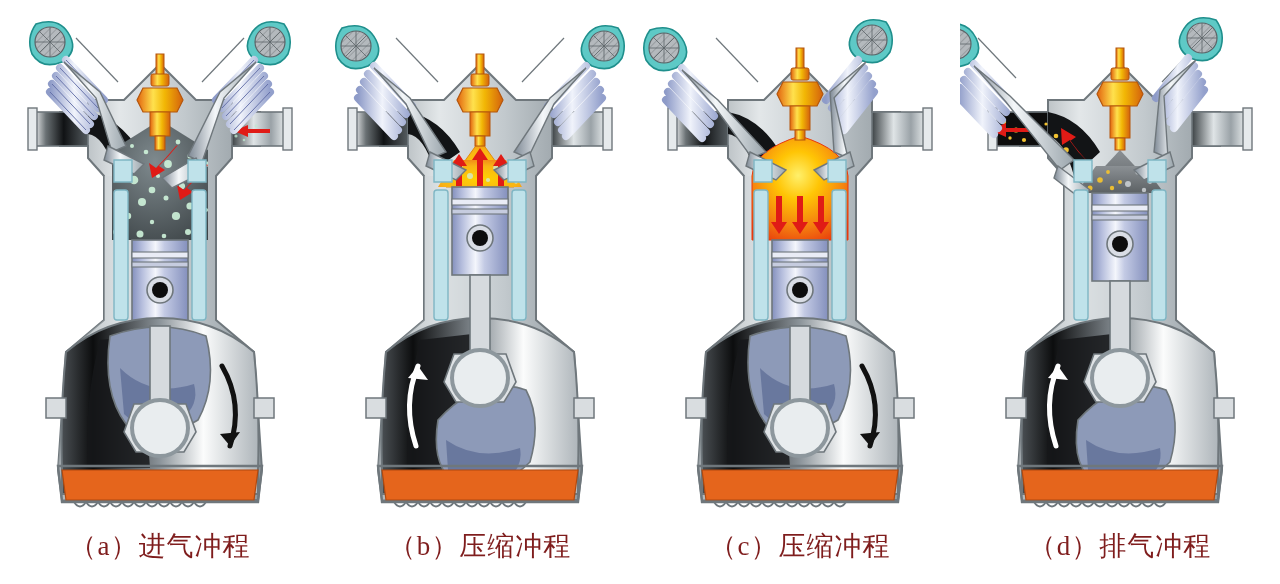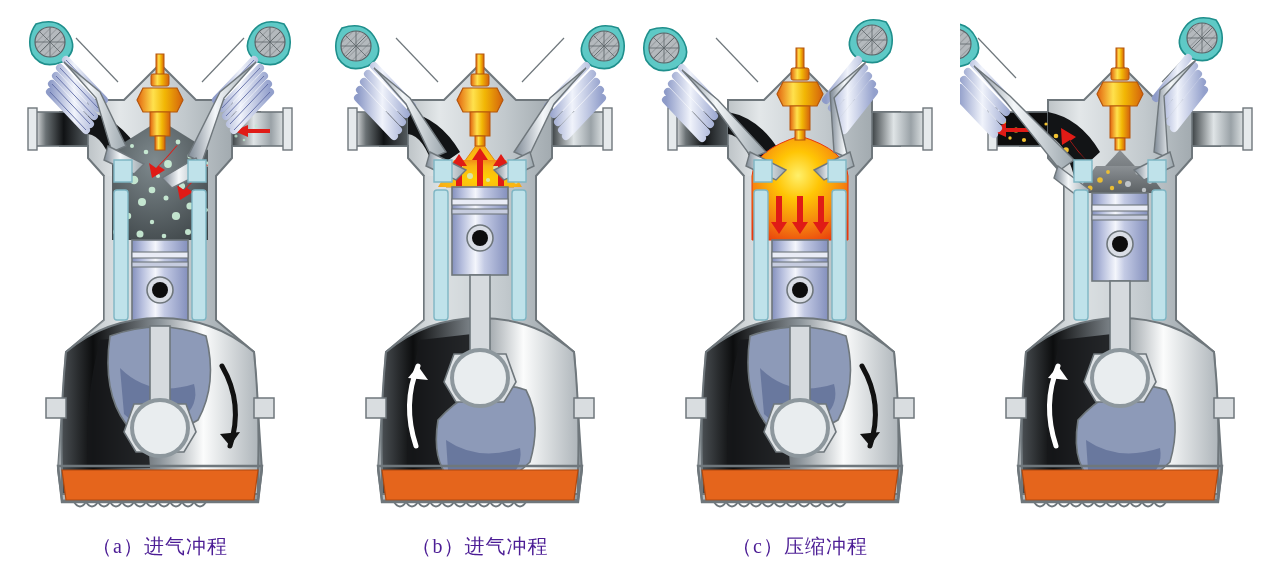--- a/index.html
+++ b/index.html
@@ -13,21 +13,21 @@
     display:flex;flex-direction:row;align-items:flex-start;
   }
   .panel{
     position:relative;width:320px;height:584px;
     display:flex;flex-direction:column;align-items:center;
   }
   .stage{width:320px;height:532px;position:relative;}
   .stage svg{display:block;width:320px;height:532px;}
   .caption{
     width:320px;text-align:center;
-    font-size:20px;color:#4c1d95;letter-spacing:1px;
+    font-size:27px;color:#7f1d1d;letter-spacing:1px;
     line-height:24px;margin-top:2px;
     font-family:"Liberation Serif","DejaVu Serif",serif;
   }
 </style>
 </head>
 <body>
 
 <div id="figure">
 
   <div class="panel">
@@ -422,21 +422,21 @@
           <path d="M98,366 l-10,12 l20,2 Z" fill="#ffffff"></path>
         </g>
 
         <g>
           <path d="M62,470 L258,470 L254,500 L66,500 Z" fill="#e5651c" stroke="#b0490f" stroke-width="1.2"></path>
           <path d="M58,466 L262,466 L258,502 L62,502 Z" fill="none" stroke="#6f777c" stroke-width="2.4"></path>
           <path d="M74,502 q6,9 12,0 q6,9 12,0 q6,9 12,0 q6,9 12,0 q6,9 12,0 q6,9 12,0 q6,9 12,0 q6,9 12,0 q6,9 12,0 q6,9 12,0 q6,9 12,0" fill="none" stroke="#6f777c" stroke-width="1.8"></path>
         </g>
       </svg>
     </div>
-    <div class="caption">（b）进气冲程</div>
+    <div class="caption">（b）压缩冲程</div>
   </div>
 
   <div class="panel">
     <div class="stage">
       <svg viewBox="0 0 320 532" xmlns="http://www.w3.org/2000/svg">
         <defs>
           <linearGradient id="gMetalC" x1="0" y1="0" x2="1" y2="0">
             <stop offset="0%" stop-color="#9aa2a7"></stop>
               <stop offset="30%" stop-color="#e3e7e9"></stop>
             <stop offset="62%" stop-color="#c2c9cd"></stop>
@@ -795,15 +795,16 @@
           <path d="M98,366 l-10,12 l20,2 Z" fill="#ffffff"></path>
         </g>
 
         <g>
           <path d="M62,470 L258,470 L254,500 L66,500 Z" fill="#e5651c" stroke="#b0490f" stroke-width="1.2"></path>
           <path d="M58,466 L262,466 L258,502 L62,502 Z" fill="none" stroke="#6f777c" stroke-width="2.4"></path>
           <path d="M74,502 q6,9 12,0 q6,9 12,0 q6,9 12,0 q6,9 12,0 q6,9 12,0 q6,9 12,0 q6,9 12,0 q6,9 12,0 q6,9 12,0 q6,9 12,0 q6,9 12,0" fill="none" stroke="#6f777c" stroke-width="1.8"></path>
         </g>
       </svg>
     </div>
+    <div class="caption">（d）排气冲程</div>
   </div>
 
 </div>
 
 </body></html>

